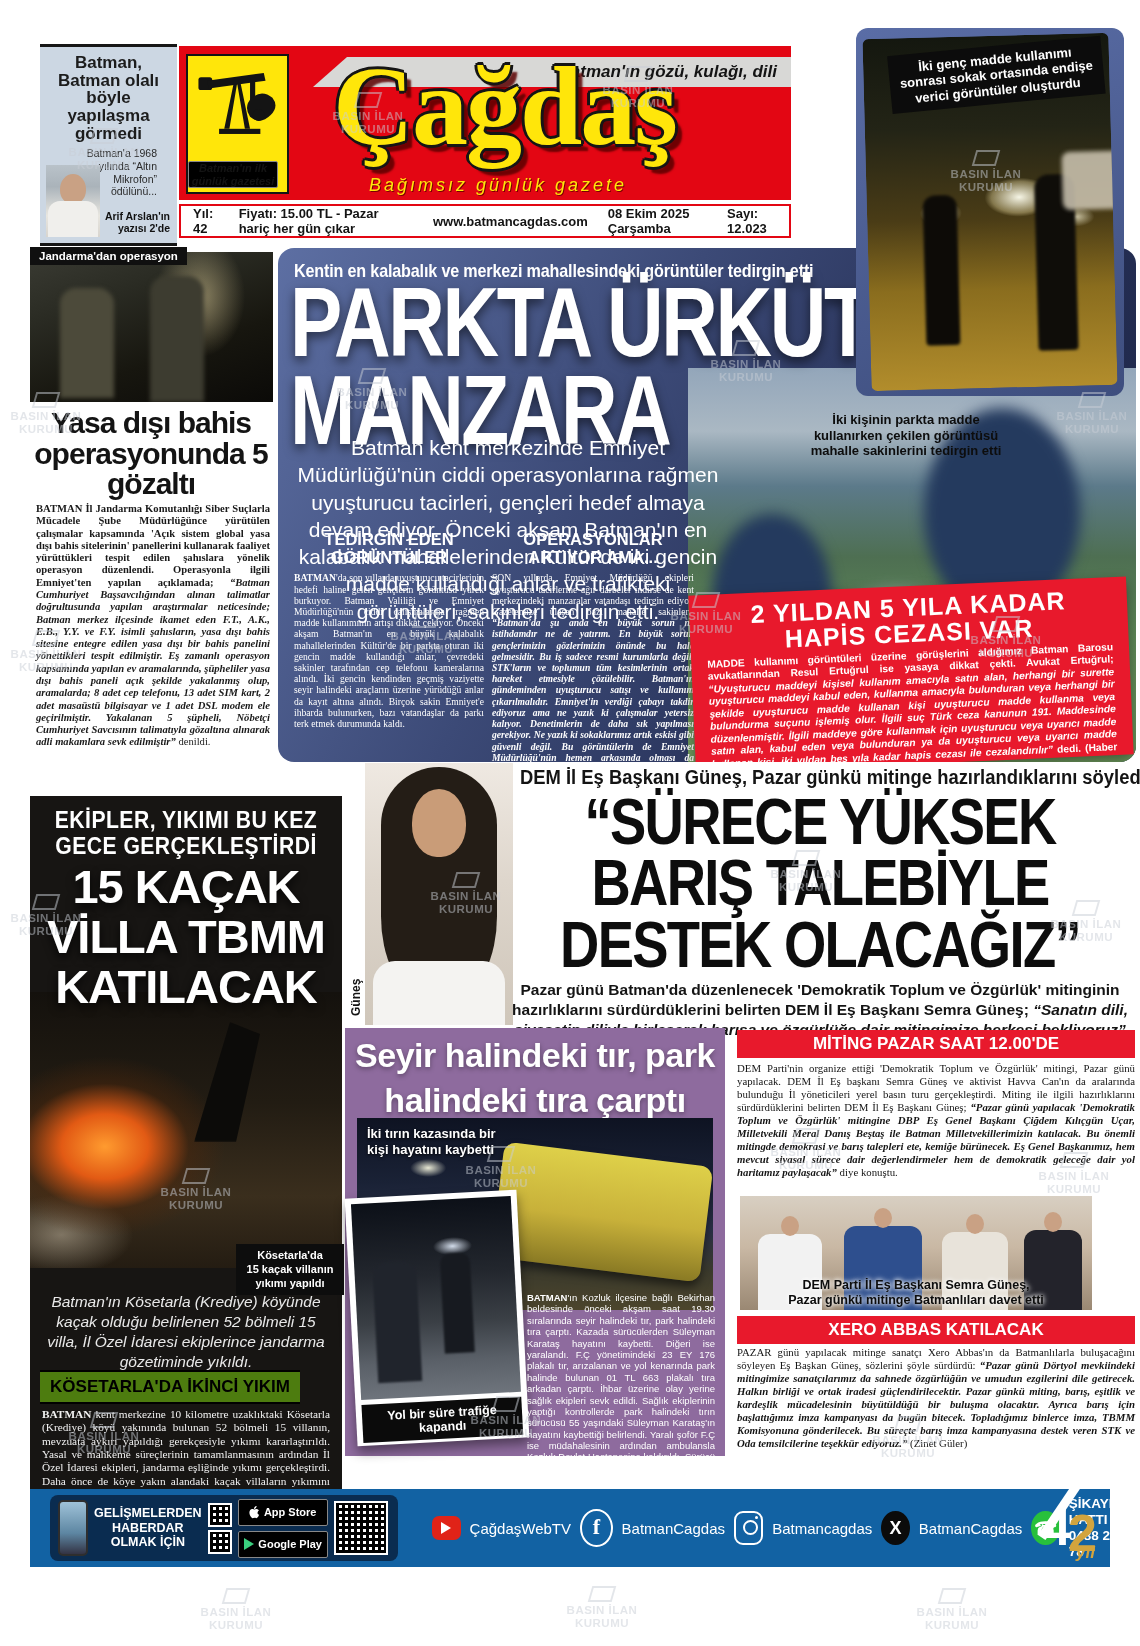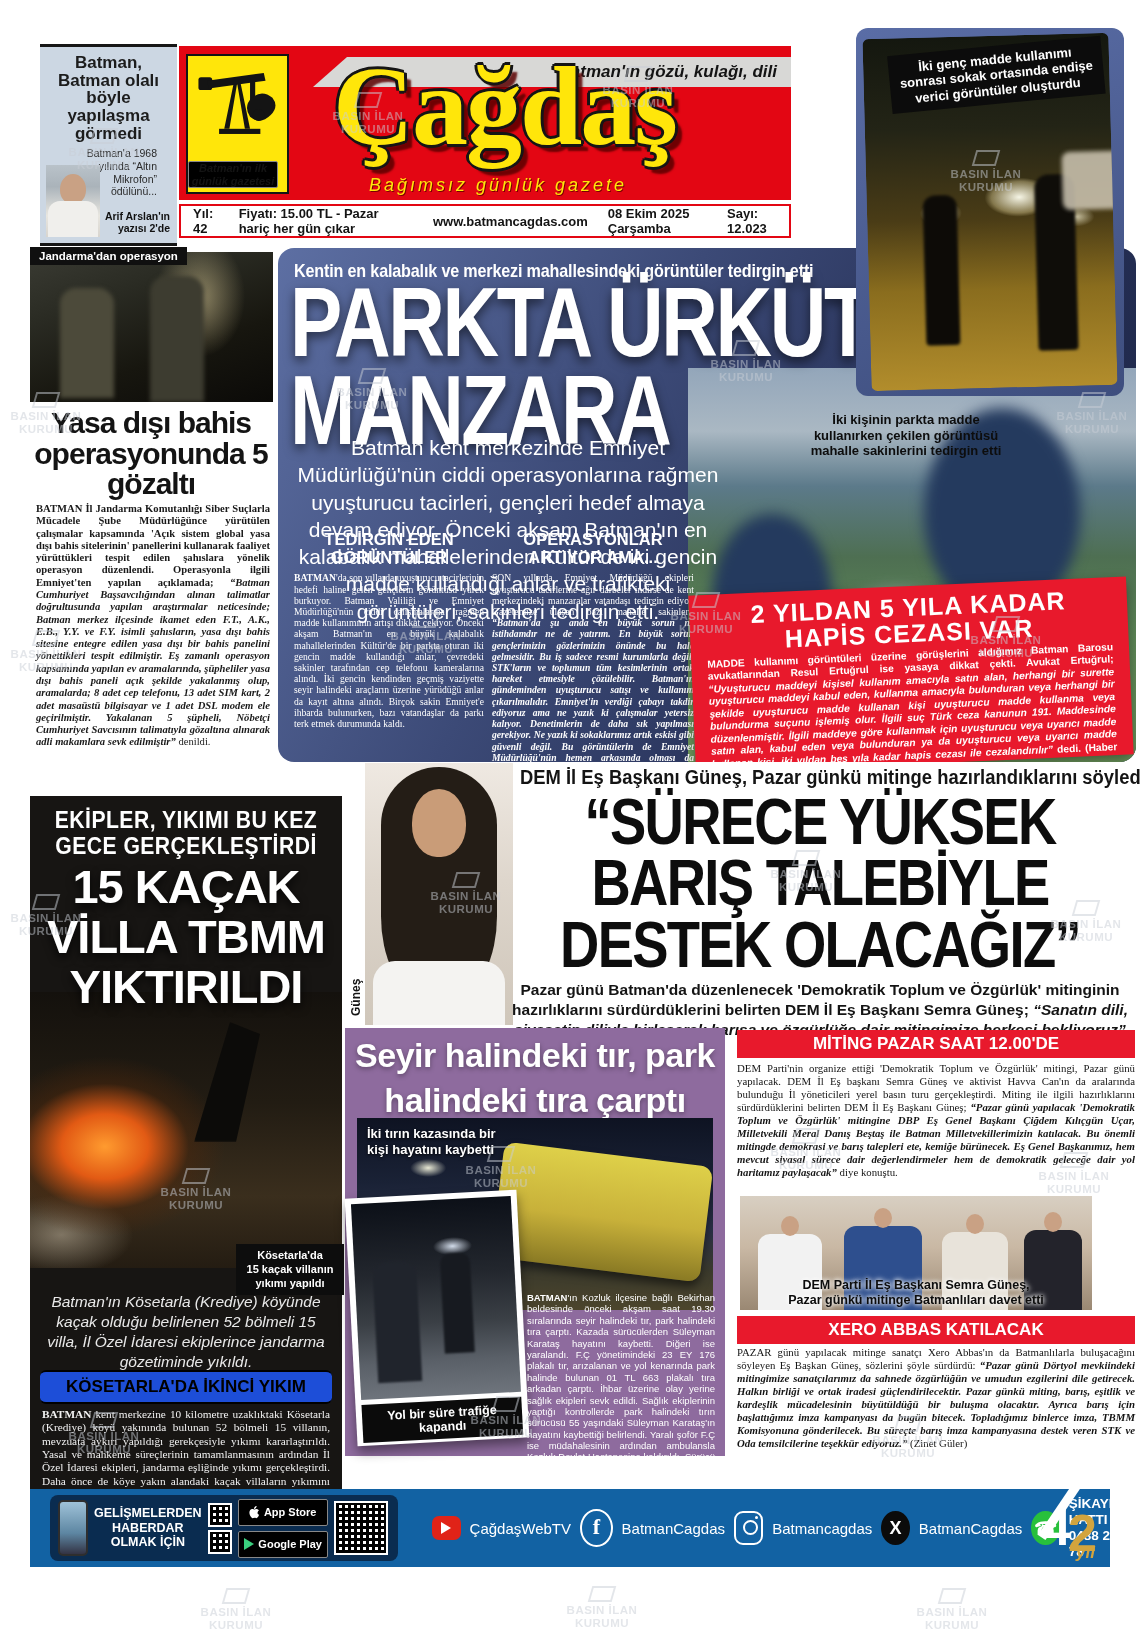--- a/index.html
+++ b/index.html
@@ -123,23 +123,23 @@
       background:
         radial-gradient(120px 90px at 24% 56%,#ff9b2f 0%,#e25a14 36%,rgba(80,40,12,.45) 70%,transparent 100%),
         radial-gradient(90px 50px at 10% 88%,rgba(207,196,174,.5),transparent 80%),
         linear-gradient(180deg,#14110d 0%,#221c13 40%,#3a2e1d 74%,#241c12 100%);}
   .villa-photo .arm{position:absolute;right:28px;top:30px;width:120px;height:120px;background:#0c0b09;
       clip-path:polygon(0 100%,30% 0,55% 10%,35% 100%);filter:blur(1px);}
   .villa-cap{position:absolute;left:206px;top:448px;width:100px;background:#0d0d0d;color:#fff;
       font-size:11px;font-weight:700;line-height:1.25;text-align:center;padding:5px 4px;white-space:pre-line;z-index:3;}
   .villa .deck{position:absolute;left:12px;top:496px;width:288px;font-style:italic;font-size:15.5px;
       line-height:1.3;color:#e9e9e9;text-align:center;font-weight:400;}
-  .villa .sub{position:absolute;left:10px;top:574px;width:292px;background:#1d4ed8;color:#000;
+  .villa .sub{position:absolute;left:10px;top:574px;width:260px;background:#4d7c0f;color:#000;
       font-size:17px;font-weight:800;text-align:center;padding:5px 0;box-sizing:border-box;
-      border-top:2px solid #000;border-bottom:2px solid #000;border-radius:6px;}
+      border-top:2px solid #000;border-bottom:2px solid #000;}
   .villa .vb{position:absolute;left:12px;top:612px;width:288px;font-family:"Liberation Serif",serif;
       font-size:11.3px;line-height:1.18;text-align:justify;color:#f2f2f2;}
 
   
   .gunes-photo{left:365px;top:763px;width:148px;height:262px;overflow:hidden;
       background:linear-gradient(180deg,#efe9e2 0%,#ded6cc 45%,#cfc6ba 100%);}
   .gunes-photo .hair{position:absolute;left:16px;top:4px;width:116px;height:226px;background:#241d16;
       border-radius:58px 58px 34% 34%;}
   .gunes-photo .face{position:absolute;left:47px;top:26px;width:54px;height:68px;background:#c99c78;
       border-radius:50% 50% 46% 46%;}
@@ -320,21 +320,21 @@
     <div class="sol" style="left:30px;top:36px;"></div>
     <div class="sol" style="left:120px;top:24px;height:126px;background:#3d3c30;"></div>
   </div>
   <div class="abs bahis-h">Yasa dışı bahis operasyonunda 5 gözaltı</div>
   <div class="abs bahis-b"><span class="lead-word">BATMAN İl Jandarma Komutanlığı Siber Suçlarla Mücadele Şube Müdürlüğünce yürütülen çalışmalar kapsamında 'Açık sistem global yasa dışı bahis sitelerinin' panellerini kullanarak faaliyet yürüttükleri tespit edilen şahıslara yönelik operasyon düzenlendi. Operasyonla ilgili Emniyet'ten yapılan açıklamada; </span><span class="q">“Batman Cumhuriyet Başsavcılığından alınan talimatlar doğrultusunda yapılan araştırmalar neticesinde; Batman merkez ilçesinde ikamet eden F.T., A.K., E.B., Y.Y. ve F.Y. isimli şahısların, yasa dışı bahis sitesine entegre edilen yasa dışı bir bahis panelini yönettikleri tespit edilmiştir. Eş zamanlı operasyon kapsamında yapılan ev aramalarında, şüpheliler yasa dışı bahis paneli açık şekilde yakalanmış olup, aramalarda; 8 adet cep telefonu, 13 adet SIM kart, 2 adet masaüstü bilgisayar ve 1 adet DSL modem ele geçirilmiştir. Yakalanan 5 şüpheli, Nöbetçi Cumhuriyet Savcısının talimatıyla gözaltına alınarak adli makamlara sevk edilmiştir”</span><span> denildi.</span></div>
 
   <div class="abs villa">
     <div class="kick">EKİPLER, YIKIMI BU KEZ GECE GERÇEKLEŞTİRDİ</div>
     <div class="h">15 KAÇAK</div>
     <div class="h">VİLLA TBMM</div>
-    <div class="h">YIKTIRILDI</div>
+    <div class="h">KATILACAK</div>
     <div class="villa-photo">
       <div class="arm"></div>
     </div>
     <div class="villa-cap">Kösetarla'da
 15 kaçak villanın
 yıkımı yapıldı</div>
     <div class="deck">Batman'ın Kösetarla (Krediye) köyünde kaçak olduğu belirlenen 52 bölmeli 15 villa, İl Özel İdaresi ekiplerince jandarma gözetiminde yıkıldı.</div>
     <div class="sub">KÖSETARLA'DA İKİNCİ YIKIM</div>
     <div class="vb"><span class="lead-word">BATMAN</span><span> kent merkezine 10 kilometre uzaklıktaki Kösetarla (Krediye) köyü yakınında bulunan 52 bölmeli 15 villanın, mevzuata aykırı yapıldığı gerekçesiyle yıkımı kararlaştırıldı. Yasal ve mahkeme süreçlerinin tamamlanmasının ardından İl Özel İdaresi ekipleri, jandarma eşliğinde yıkımı gerçekleştirdi. Daha önce de köye yakın alandaki kaçak villaların yıkımını gerçekleştiren Özel İdare ekipleri, önceki gece de geç saatlerde toplam 15 villanın yıkımına başladı. Ekipler, Jandarma gözetiminde yıkım işlemlerini tamamladı.</span></div>
   </div>

